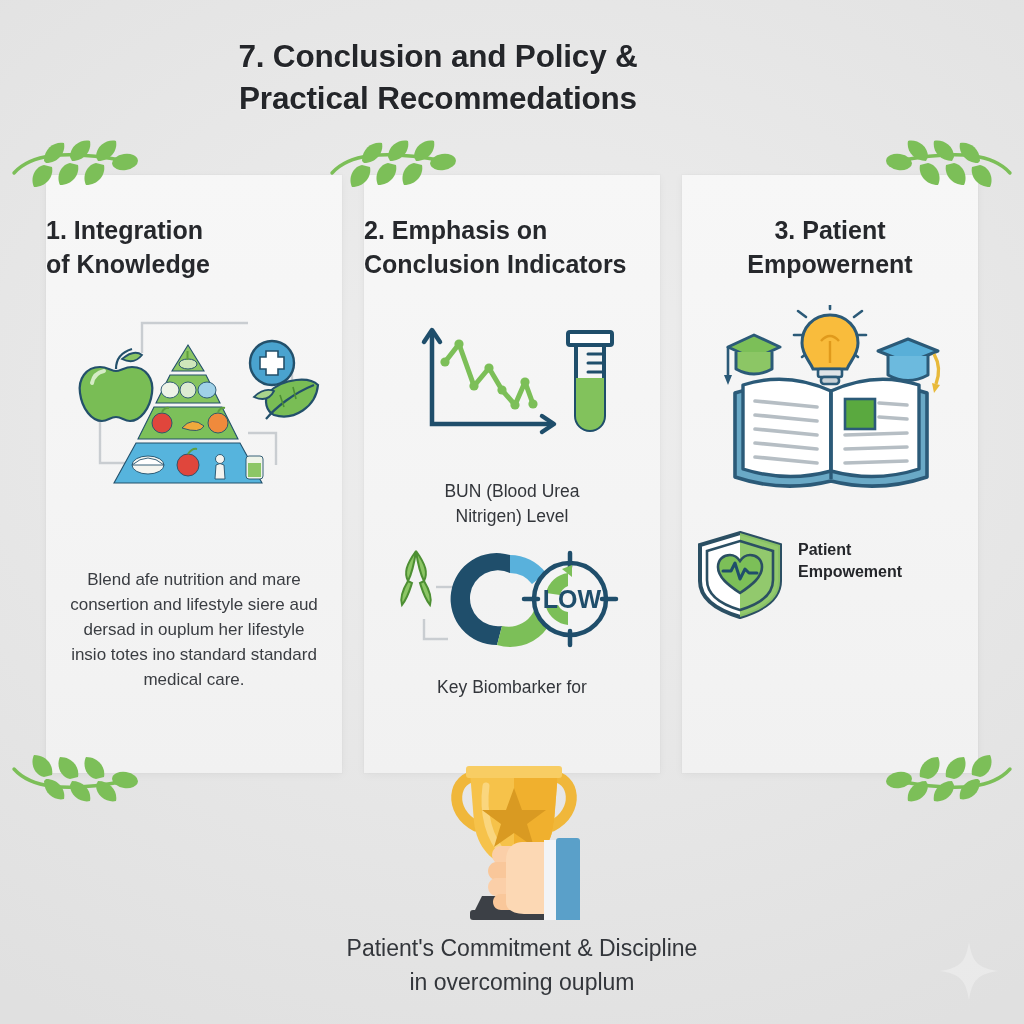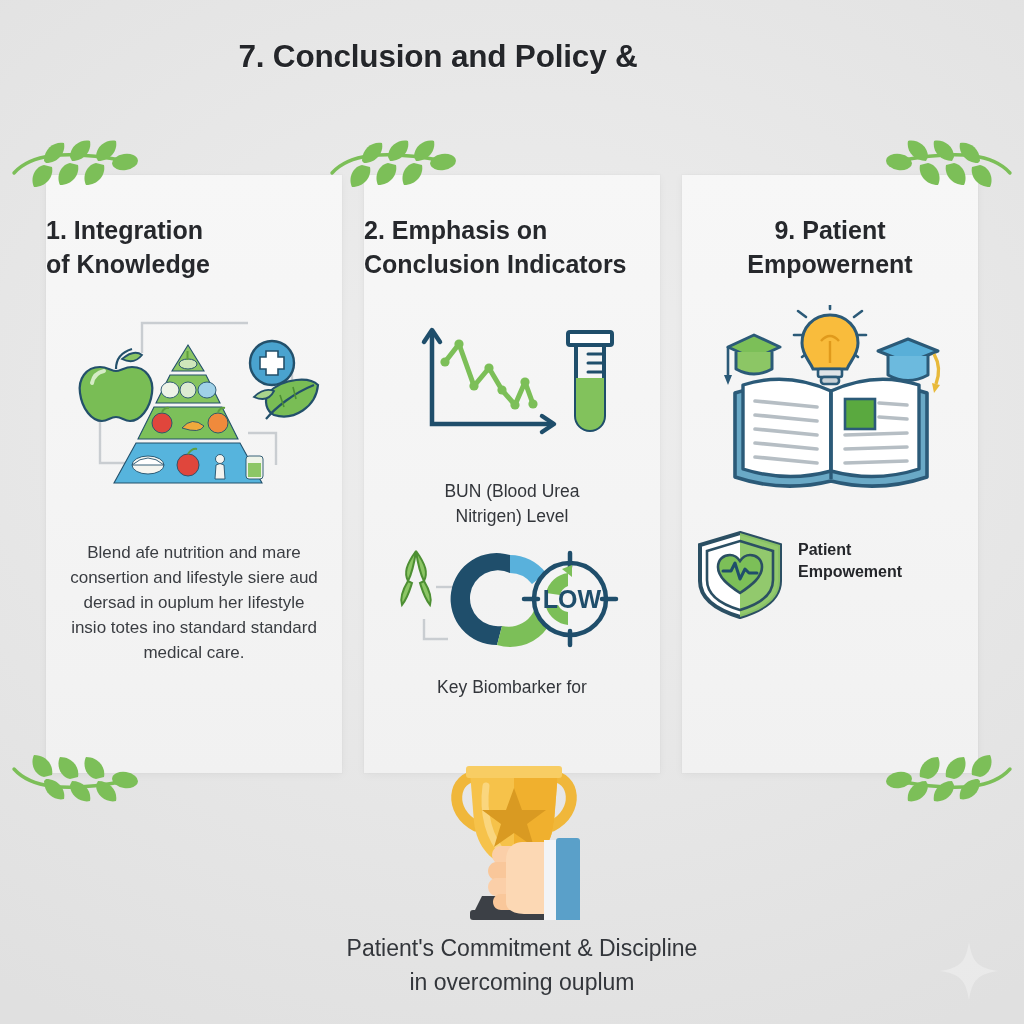--- a/index.html
+++ b/index.html
@@ -36,21 +36,21 @@
 
   .p-head{
     position:absolute;left:0;top:38px;width:100%;
     text-align:left;font-size:25px;font-weight:bold;color:#26282c;
     line-height:1.36;
   }
   .p-head .l2{display:block;}
 
   .p-body{
     position:absolute;left:22px;width:252px;
-    text-align:center;font-size:17px;color:#3a3d42;line-height:1.47;
+    text-align:center;font-size:17px;color:#3a3d42;line-height:1.47;margin-top:27px;
   }
   .cap{
     position:absolute;left:18px;width:260px;
     text-align:center;font-size:17.5px;color:#33363b;line-height:1.45;
   }
   .cap .l2{display:block;}
 
   
   .leaf{position:absolute;width:130px;height:52px;}
   .leaf svg{display:block;width:100%;height:100%;}
@@ -68,20 +68,21 @@
 
   .sparkle{position:absolute;right:24px;bottom:22px;width:62px;height:62px;opacity:.62;}
 </style>
 </head>
 <body>
 
 <div id="stage">
 
   <div class="title">
     <span>7. Conclusion and Policy &amp;</span>
+    <span class="l2">Practical Recommedations</span>
   </div>
 
   <div class="panels">
 
     <div class="panel" id="panel1">
       <div class="p-head">
         <span>1. Integration</span>
         <span class="l2">of Knowledge</span>
       </div>
 
@@ -281,21 +282,21 @@
           <path d="M88,18 C88,6 100,0 108,2 C110,12 102,22 90,22 Z"></path>
           <path d="M88,24 C78,26 74,38 78,46 C90,46 98,36 96,26 Z"></path>
           <ellipse cx="117" cy="23" rx="13" ry="8" transform="rotate(-8 117 23)"></ellipse>
         </g>
           </svg>
       </div>
     </div>
 
     <div class="panel" id="panel3">
       <div class="p-head" style="text-align:center;">
-        <span>9. Patient</span>
+        <span>3. Patient</span>
         <span class="l2">Empowernent</span>
       </div>
 
       <div class="iconbox" style="left:24px;top:130px;width:250px;height:190px;">
         <svg viewBox="0 0 250 190" width="250" height="190">
 
           <g transform="translate(124,8)">
             <g stroke="#2b5a78" stroke-width="2.6" stroke-linecap="round">
               <path d="M0,-4 L0,-14"></path>
                 <path d="M-24,4 L-32,-2"></path>

